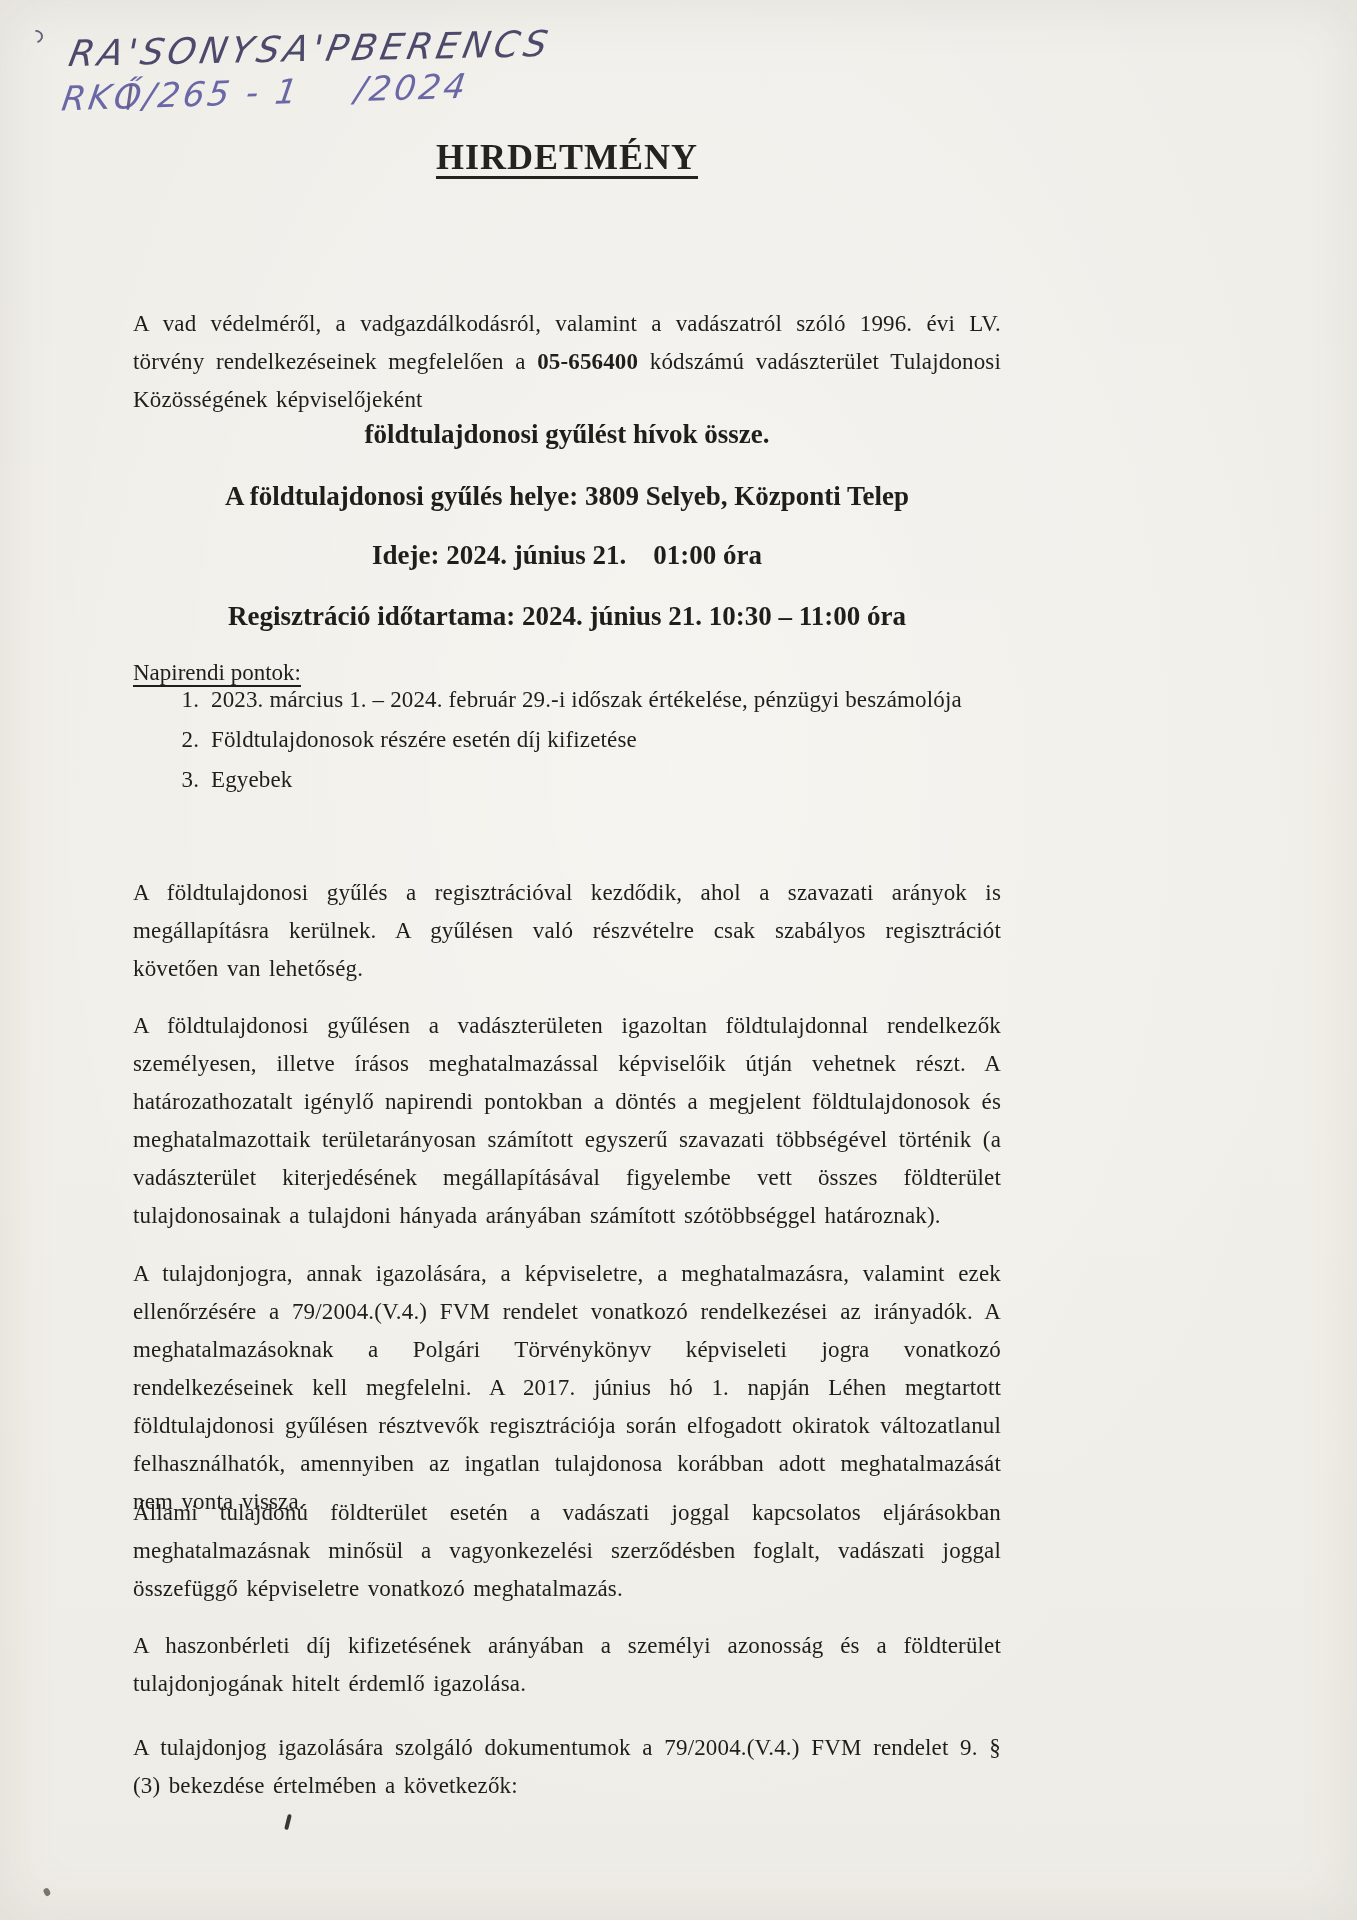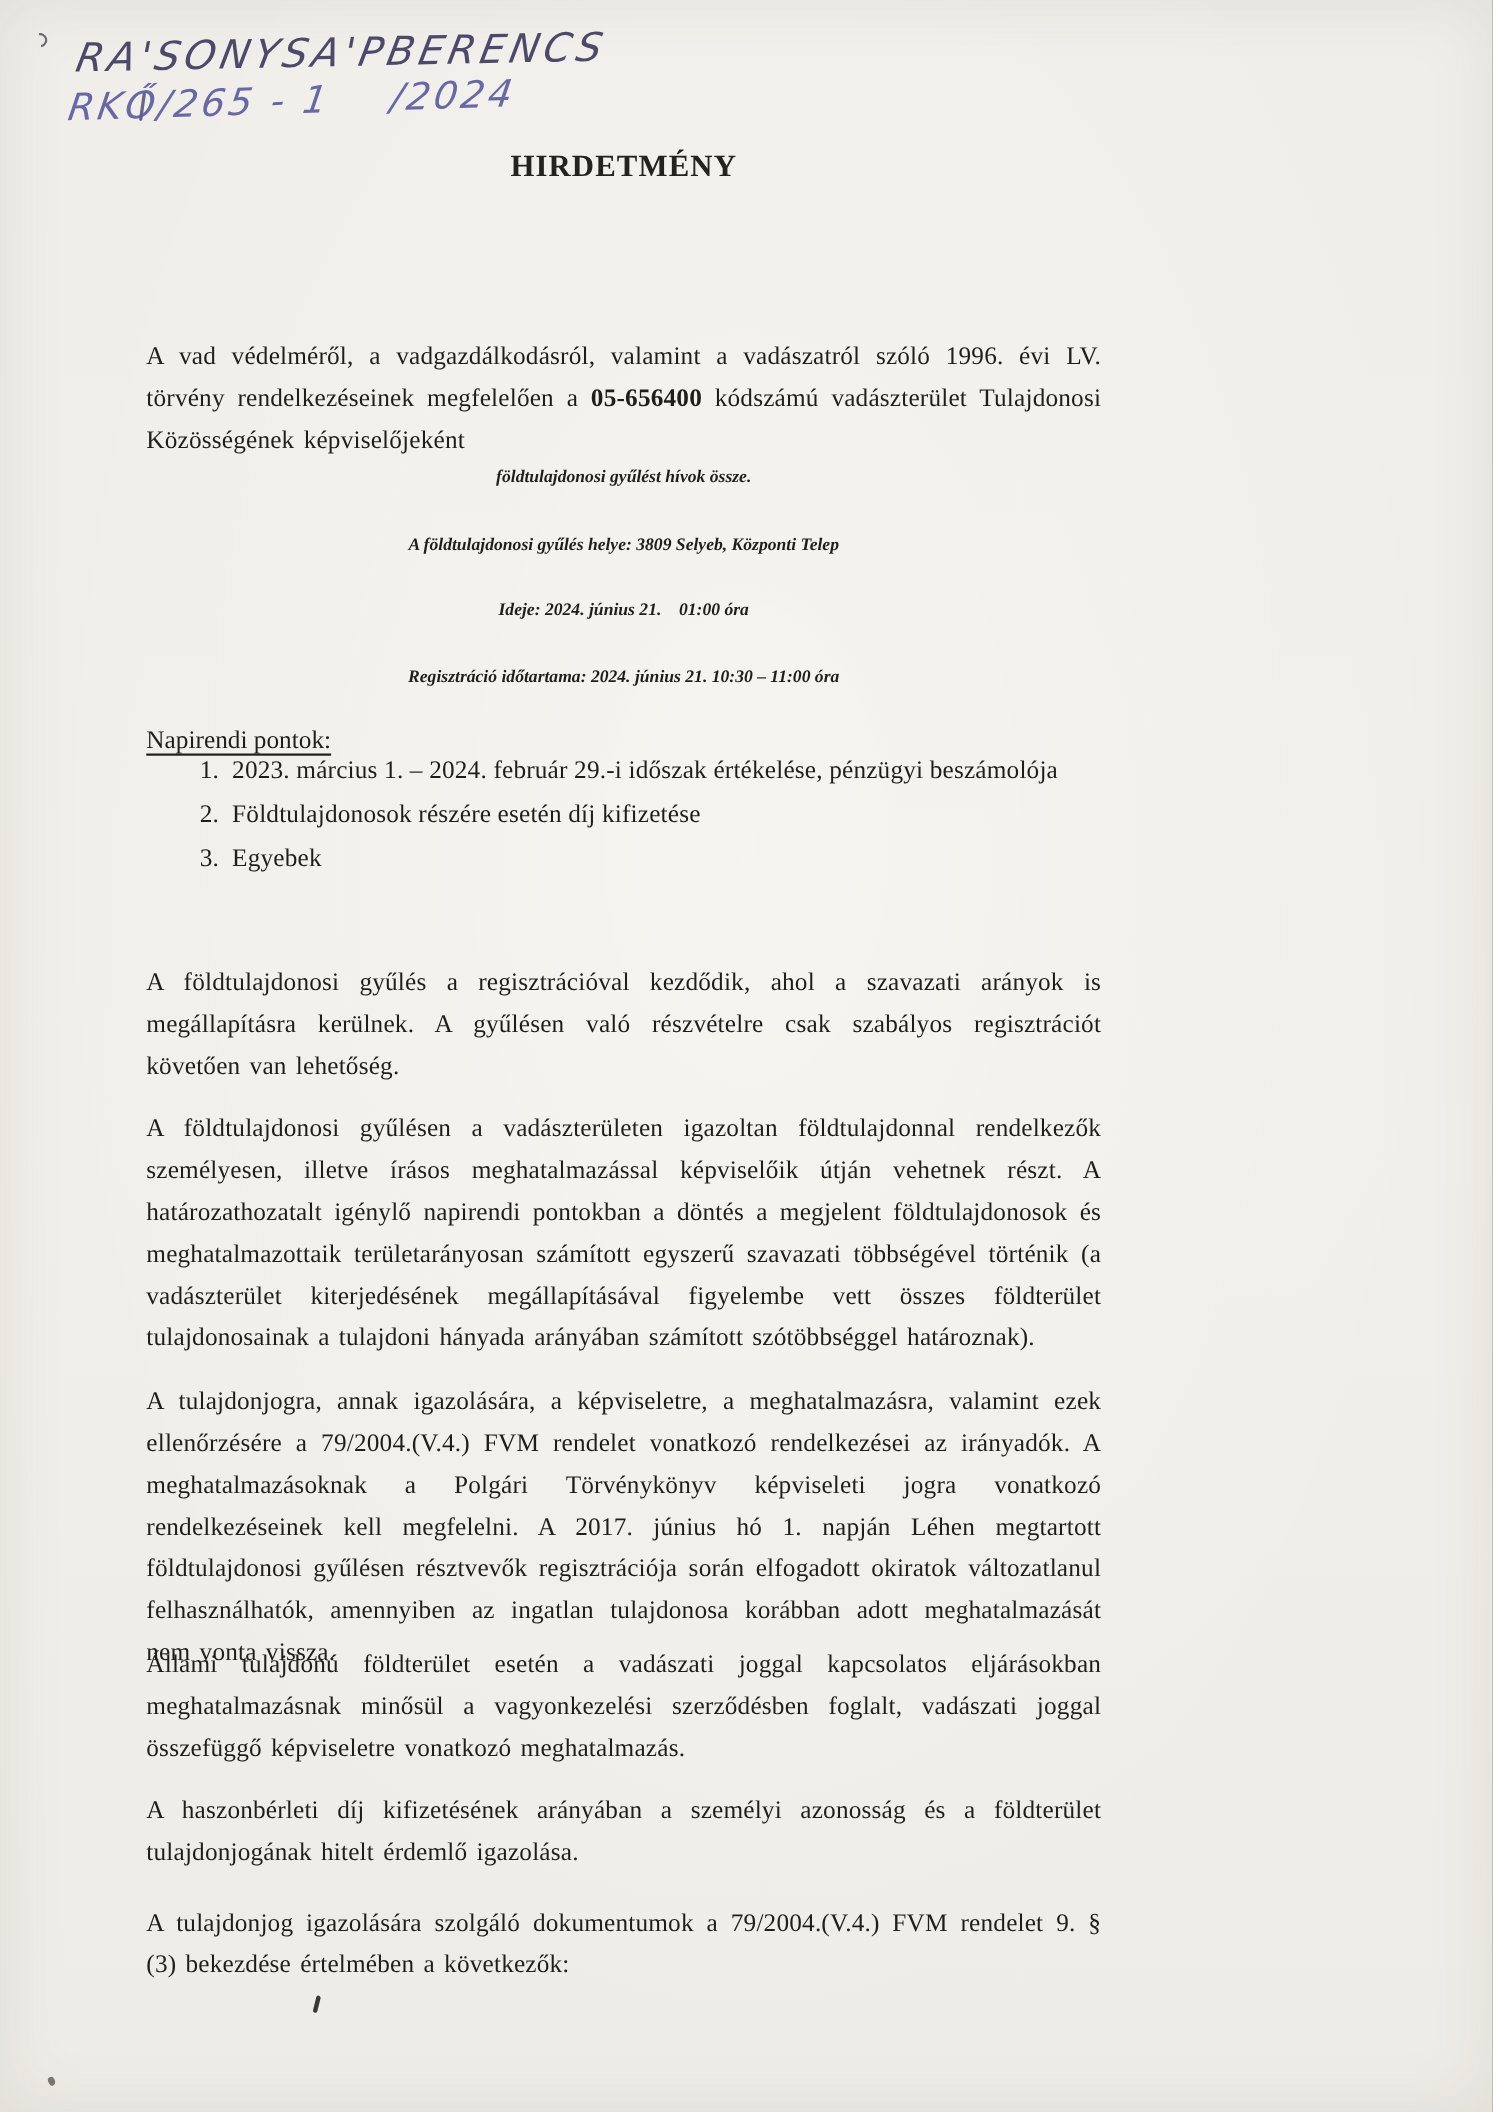--- a/index.html
+++ b/index.html
@@ -53,45 +53,45 @@
     font-size: 34px;
     letter-spacing: 3px;
     color: #5c59a0;
     opacity: 0.9;
     white-space: pre;
   }
 
   .doc-title {
     top: 136px;
     text-align: center;
-    font-size: 28px;
+    font-size: 36px;
     font-weight: bold;
     letter-spacing: 1px;
+    text-decoration: underline;
     text-decoration-thickness: 2.5px;
     text-underline-offset: 7px;
     color: #24231f;
   }
 
   .para {
     font-size: 23px;
     line-height: 38px;
     text-align: justify;
     word-spacing: 2.5px;
     letter-spacing: 0.15px;
   }
   .intro { top: 282px; }
   .b { font-weight: bold; }
 
   .center-line {
     text-align: center;
     font-weight: bold;
-    font-size: 16px;
+    font-size: 27px;
     line-height: 38px;
     white-space: pre-wrap;
-    font-style: italic;
   }
   .c1 { top: 415px; }
   .c2 { top: 477px; }
   .c3 { top: 536px; }
   .c4 { top: 597px; }
 
   .agenda-heading {
     top: 660px;
     font-size: 23px;
     text-decoration: underline;

